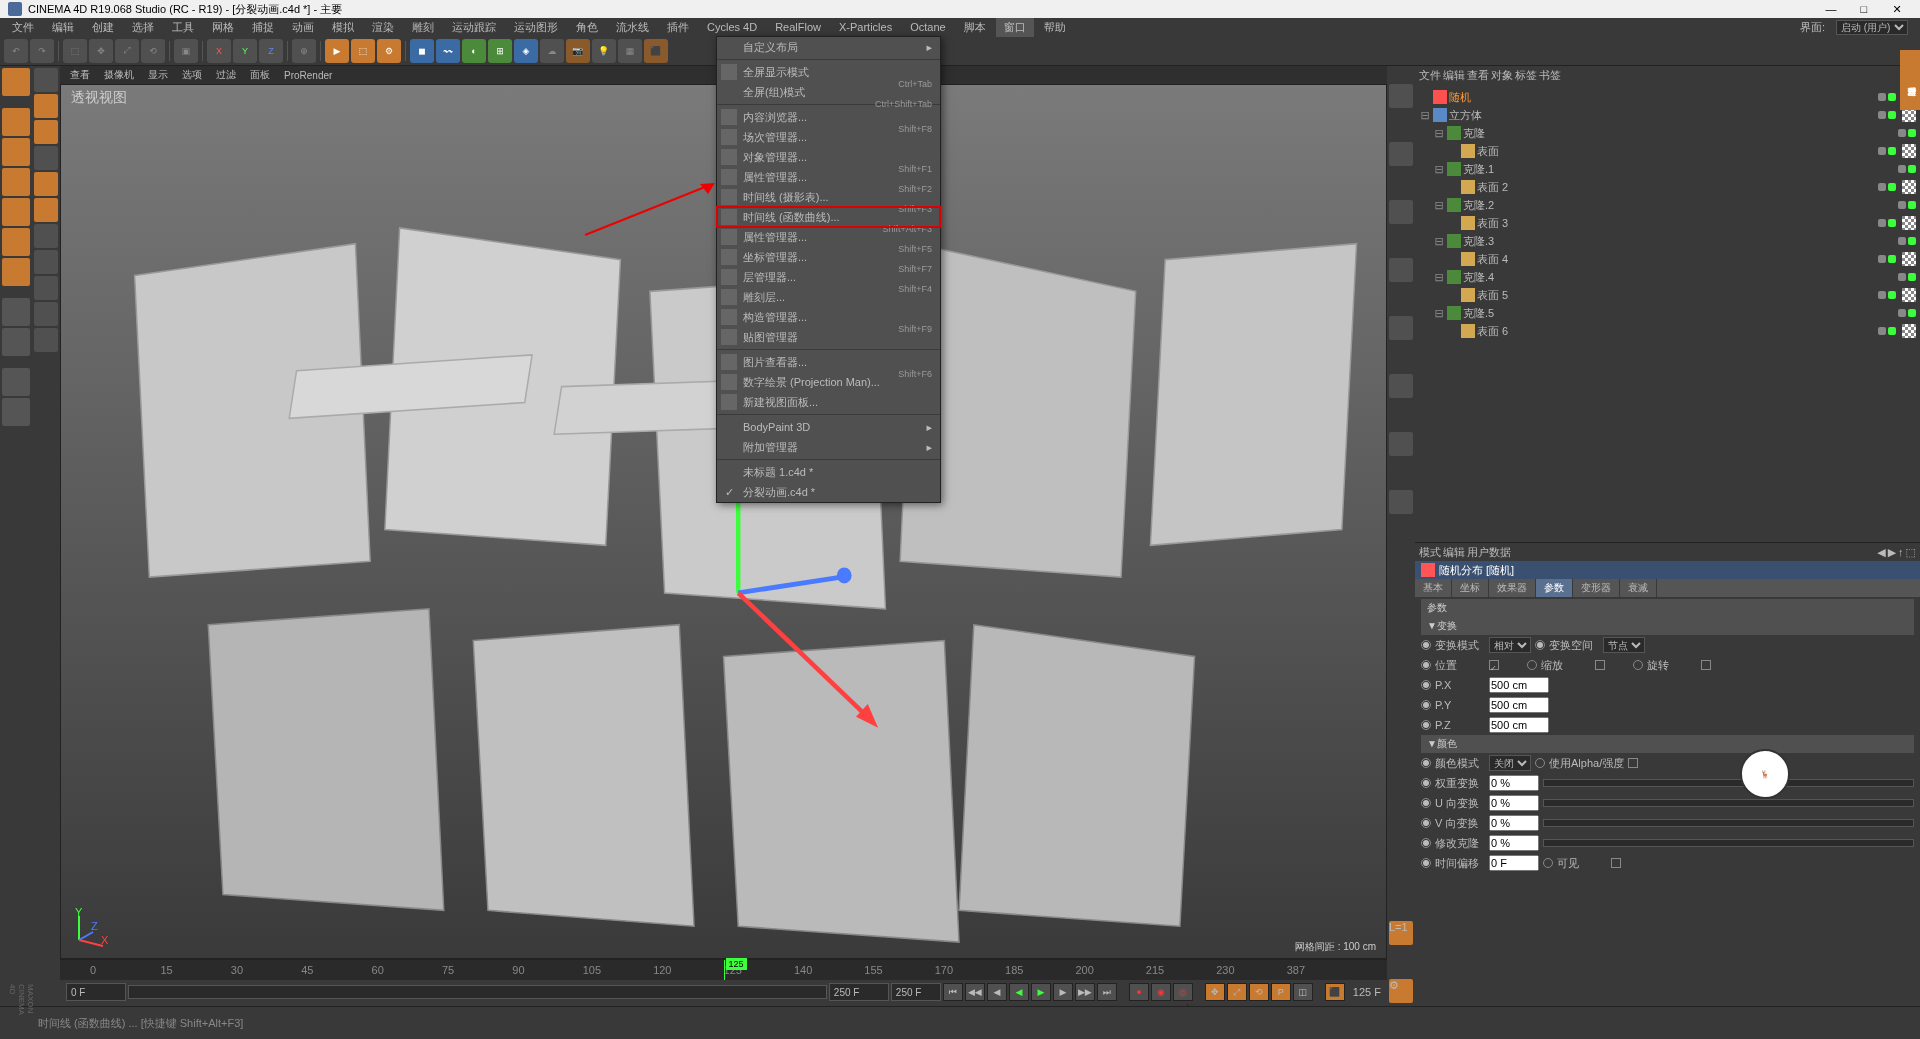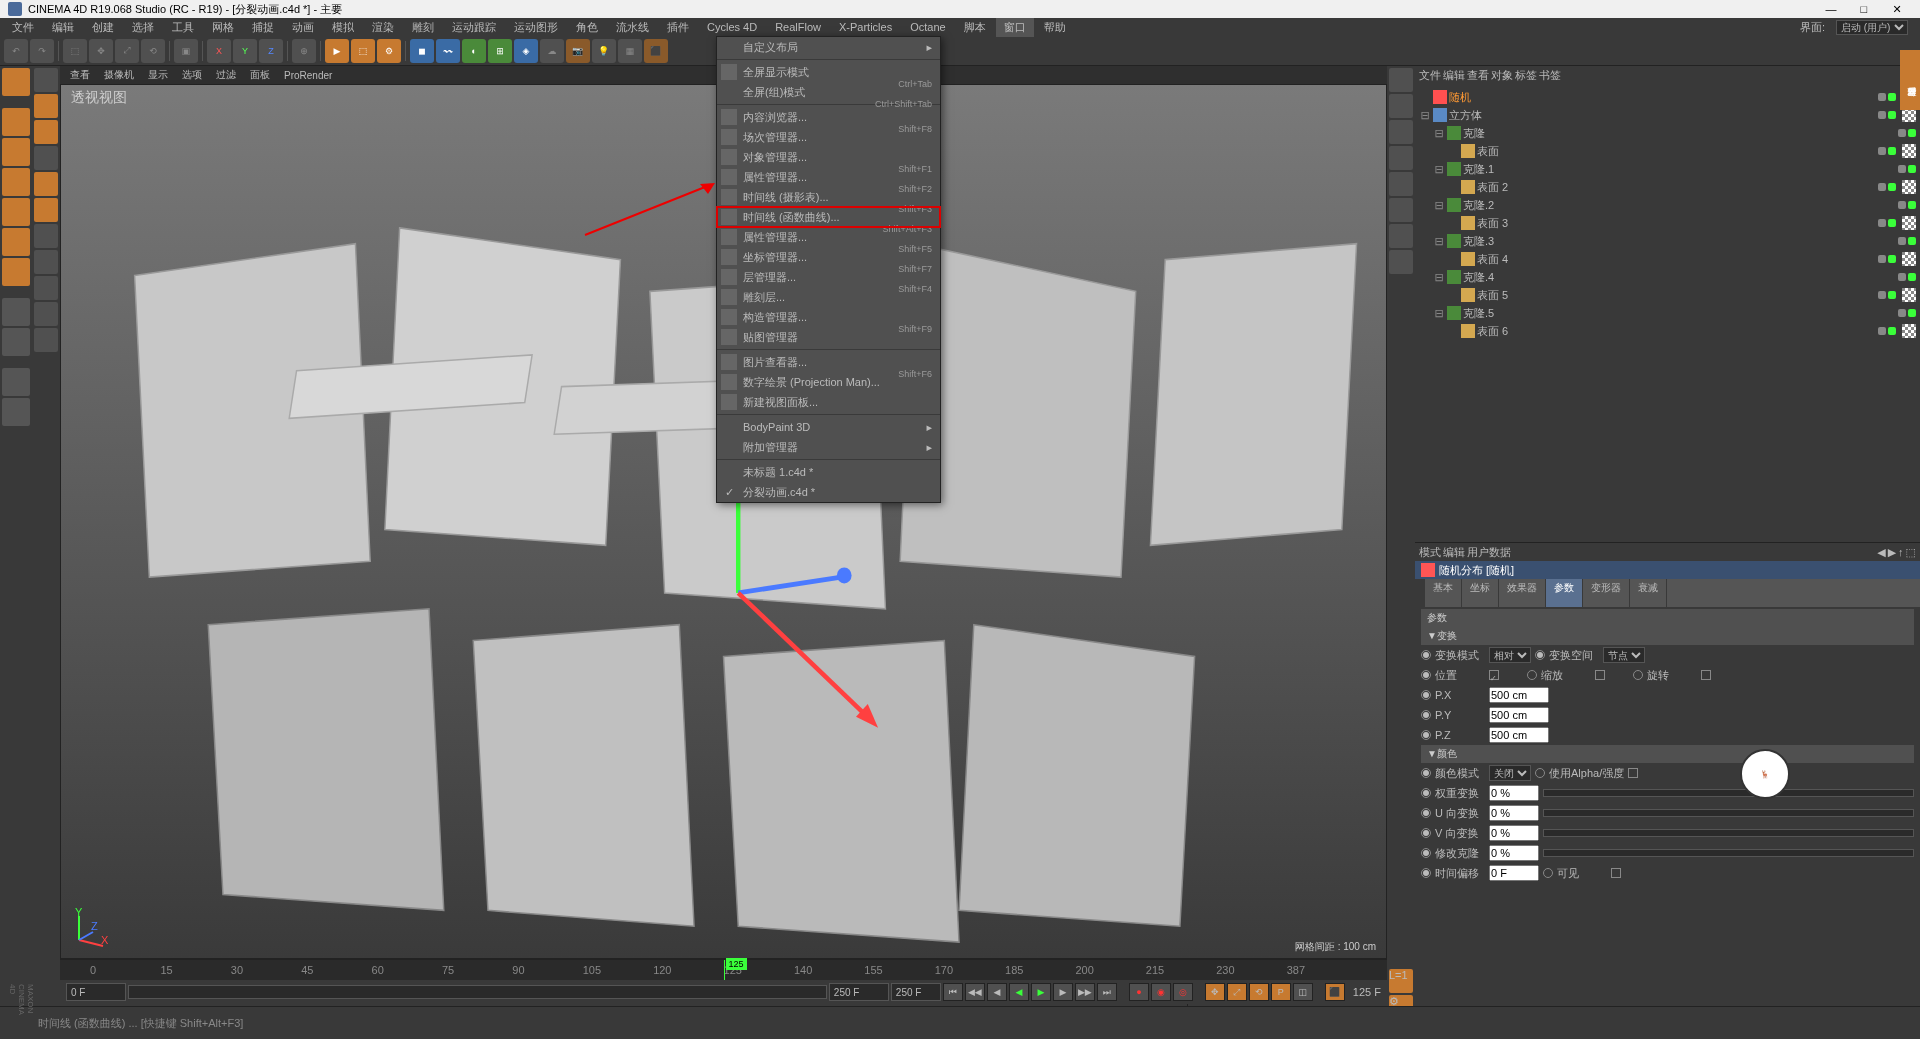--- a/index.html
+++ b/index.html
@@ -45,21 +45,21 @@
 .bottom-tabs span { padding: 2px 8px; font-size: 10px; }
 .bottom-tabs span.active { color: #ff9933; }
 .coord-panel { position: absolute; right: 0; top: 0; width: 200px; height: 100%; background: #393939; border-left: 1px solid #222; }
 .coord-panel .header-row { display: flex; height: 16px; font-size: 10px; }
 .coord-panel .header-row span { flex: 1; text-align: center; }
 .coord-panel .crow { display: flex; height: 18px; align-items: center; font-size: 10px; }
 .coord-panel .crow span { width: 14px; text-align: center; }
 .coord-panel .crow input { background: #2a2a2a; border: 1px solid #555; color: #bbb; width: 56px; height: 16px; font-size: 9px; padding: 0 2px; }
 .right-panels { width: 505px; background: #393939; display: flex; flex-direction: column; }
 .right-side-icons { width: 28px; background: #393939; display: flex; flex-direction: column; gap: 2px; padding-top: 2px; }
-.right-side-icons .ri { width: 24px; height: 24px; background: #505050; margin: 0 auto; border-radius: 2px; }
+.right-side-icons .ri { width: 24px; height: 24px; background: #505050; margin: 16px auto; border-radius: 2px; }
 .object-manager { flex: 1; display: flex; flex-direction: column; border-bottom: 1px solid #222; min-height: 360px; }
 .om-menu { height: 18px; display: flex; gap: 2px; padding: 0 4px; align-items: center; font-size: 10px; }
 .om-tree { flex: 1; background: #393939; overflow-y: auto; padding: 4px; }
 .tree-item { display: flex; align-items: center; height: 18px; font-size: 10px; }
 .tree-item .indent { display: inline-block; }
 .tree-item .exp { width: 12px; text-align: center; cursor: pointer; color: #888; }
 .tree-item .icon { width: 14px; height: 14px; margin: 0 2px; display: inline-block; }
 .tree-item .icon.cube { background: #5a8ac5; }
 .tree-item .icon.clone { background: #4a8a3a; }
 .tree-item .icon.poly { background: #d4a850; }
@@ -67,21 +67,21 @@
 .tree-item .name { flex: 0 0 60px; }
 .tree-item .name.orange { color: #ff9933; }
 .tree-item .dots { margin-left: auto; display: flex; gap: 2px; }
 .tree-item .dot { width: 8px; height: 8px; border-radius: 2px; }
 .tree-item .dot.gray { background: #888; }
 .tree-item .dot.green { background: #3aff3a; }
 .tree-item .tag { width: 14px; height: 14px; background: repeating-conic-gradient(#fff 0 90deg, #888 0 180deg); background-size: 6px 6px; margin-left: 6px; }
 .attr-manager { flex: 1; display: flex; flex-direction: column; }
 .am-menu { height: 18px; display: flex; gap: 2px; padding: 0 4px; align-items: center; font-size: 10px; }
 .am-title-bar { height: 18px; background: #3a5070; color: #fff; display: flex; align-items: center; padding: 0 6px; font-size: 10px; }
-.am-tabs { height: 28px; background: #555; display: flex; margin-left: 10px; }
+.am-tabs { height: 18px; background: #555; display: flex; }
 .am-tabs span { padding: 2px 8px; font-size: 10px; border-right: 1px solid #393939; }
 .am-tabs span.active { background: #5a7090; color: #fff; }
 .am-body { flex: 1; overflow-y: auto; padding: 2px 6px; }
 .am-section-header { background: #505050; padding: 2px 6px; font-size: 10px; color: #ccc; }
 .am-row { display: flex; align-items: center; height: 20px; gap: 4px; font-size: 10px; }
 .am-row label { min-width: 50px; }
 .am-row select { background: #2a2a2a; border: 1px solid #555; color: #bbb; height: 16px; font-size: 10px; }
 .am-row .radio { width: 10px; height: 10px; border: 1px solid #888; border-radius: 50%; display: inline-block; }
 .am-row .radio.on::after { content: ''; display: block; width: 6px; height: 6px; background: #bbb; border-radius: 50%; margin: 1px; }
 .am-row .check { width: 10px; height: 10px; border: 1px solid #888; display: inline-block; }

